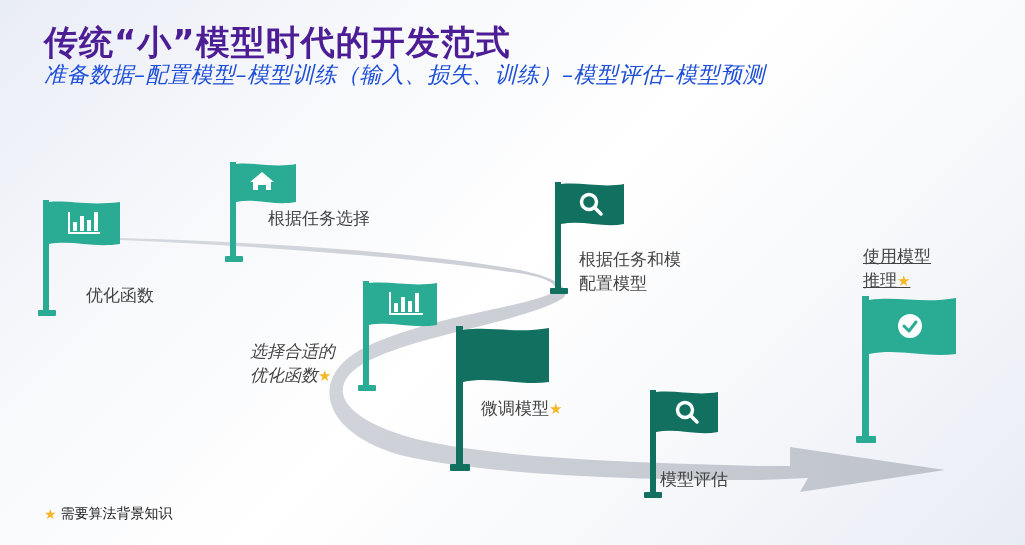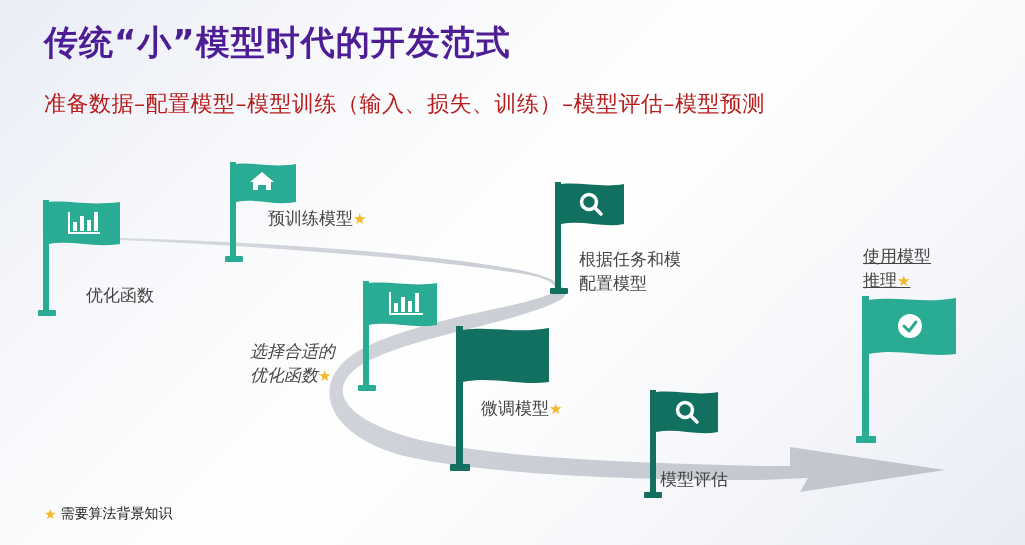--- a/index.html
+++ b/index.html
@@ -6,22 +6,22 @@
   body {
     width: 1025px; height: 545px; overflow: hidden; position: relative;
     background: linear-gradient(135deg, #e9edf6 0%, #f7f8fb 25%, #ffffff 50%, #f6f7fa 75%, #e8ecf5 100%);
     font-family: "DejaVu Sans", "Liberation Sans", sans-serif;
   }
   .title {
     position: absolute; left: 44px; top: 20px;
     font-size: 34px; font-weight: bold; color: #4c1d95; letter-spacing: 1px;
   }
   .subtitle {
-    position: absolute; left: 44px; top: 89px;
-    font-size: 22px; color: #b91c1c; letter-spacing: 0.5px;
+    position: absolute; left: 44px; top: 60px;
+    font-size: 22px; color: #1d4ed8; letter-spacing: 0.5px; font-style: italic;
   }
   svg.road { position: absolute; left: 0; top: 0; }
   .flag { position: absolute; }
   .label {
     position: absolute; font-size: 17px; color: #444; line-height: 24px; white-space: nowrap;
   }
   .star { color: #f5b82a; font-size: 15px; }
   .legend {
     position: absolute; left: 44px; top: 505px; font-size: 14px; color: #222;
     display: flex; align-items: center; gap: 4px;
@@ -81,21 +81,21 @@
 
 <svg class="flag" style="left:224px; top:160px;" width="90" height="104" viewBox="0 0 90 104">
   <rect x="6" y="2" width="6" height="96" fill="#2aab94"></rect>
   <rect x="1" y="96" width="18" height="6" rx="1" fill="#2aab94"></rect>
   <path d="M 12 4 C 30 2, 50 8, 72 4 L 72 42 C 50 46, 32 38, 12 42 Z" fill="#2aab94"></path>
   <g fill="#fff">
     <path d="M 38 12 L 50 22 L 47 22 L 47 30 L 42 30 L 42 25 L 34 25 L 34 30 L 29 30 L 29 22 L 26 22 Z"></path>
   </g>
 </svg>
 <div class="label" style="left:268px; top:206px;">
-  <div><span>预训练模型</span><span class="star">★</span></div>
+  <div>根据任务选择</div>
 </div>
 
 <svg class="flag" style="left:548px; top:180px;" width="90" height="118" viewBox="0 0 90 118">
   <rect x="7" y="2" width="6" height="108" fill="#11705f"></rect>
   <rect x="2" y="108" width="18" height="6" rx="1" fill="#11705f"></rect>
   <path d="M 13 4 C 35 2, 55 8, 76 4 L 76 44 C 55 48, 35 40, 13 44 Z" fill="#11705f"></path>
   <g>
     <circle cx="41" cy="22" r="7.5" fill="none" stroke="#fff" stroke-width="3.5"></circle>
     <line x1="46.5" y1="27.5" x2="53" y2="34" stroke="#fff" stroke-width="3.5" stroke-linecap="round"></line>
   </g>

